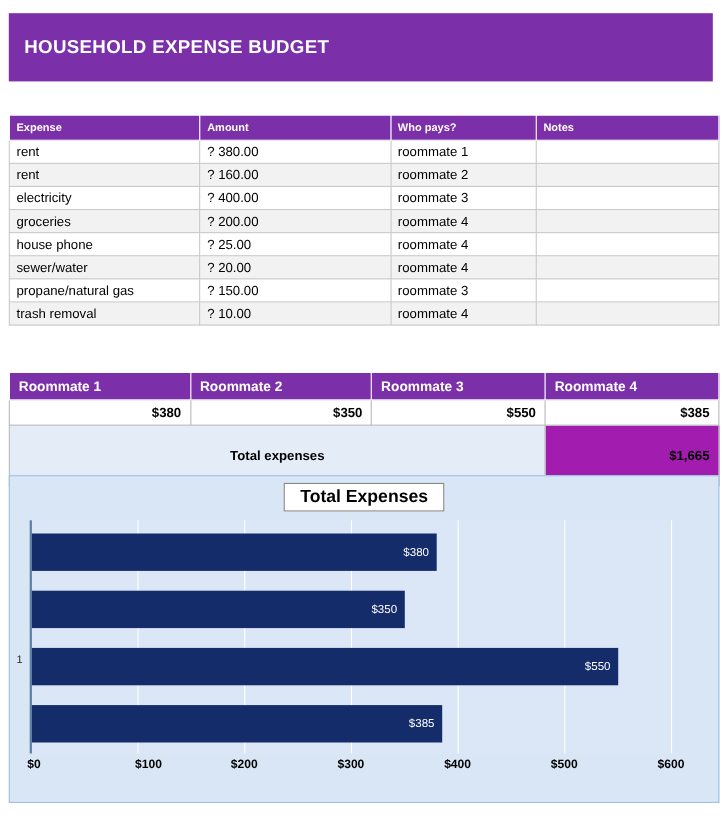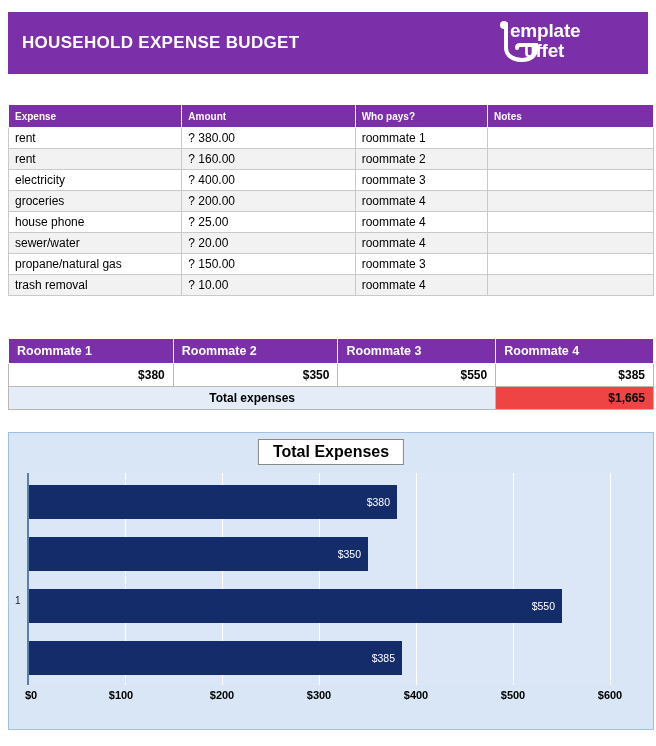--- a/index.html
+++ b/index.html
@@ -124,24 +124,24 @@
     border: 1px solid #b8b8b8;
     background: #e4ecf7;
     text-align: center;
     font-weight: bold;
     padding: 4px 8px;
     height: 22px;
     color: #000000;
   }
   .summary-table td.total-value {
     border: 1px solid #b8b8b8;
-    background: #ef4444;
+    background: #a21caf;
     text-align: right;
     font-weight: bold;
-    padding: 4px 8px;
+    padding: 20px 8px;
     height: 22px;
     color: #000000;
   }
 
   
   .chart-area {
     position: absolute;
     left: 8px;
     top: 432px;
     width: 646px;
@@ -214,28 +214,20 @@
     transform: translateX(-50%);
   }
 </style>
 </head>
 <body>
 
 <div class="page">
 
   <div class="header">
     <div class="header-title">HOUSEHOLD EXPENSE BUDGET</div>
-    <div class="logo">
-      <svg width="150" height="50" viewBox="0 0 150 50">
-        <path d="M22 6 L22 30 C22 38 30 42 38 42 C46 42 52 38 52 31 L52 27 L36 27 C34 27 33 28 33 30" fill="none" stroke="#ffffff" stroke-width="4" stroke-linecap="round"></path>
-        <circle cx="20" cy="7" r="4" fill="#ffffff"></circle>
-      </svg>
-      <div class="logo-line1">emplate</div>
-      <div class="logo-line2">uffet</div>
-    </div>
   </div>
 
   <table class="expense-table">
     <thead>
       <tr>
         <th class="col-expense">Expense</th>
         <th class="col-amount">Amount</th>
         <th class="col-who">Who pays?</th>
         <th class="col-notes">Notes</th>
       </tr>
@@ -337,21 +329,21 @@
       <div class="bar" style="top:116px; width:533px;">
         <span class="bar-label">$550</span>
       </div>
       <div class="bar" style="top:168px; width:373px;">
         <span class="bar-label">$385</span>
       </div>
     </div>
 
     <div class="x-axis">
       <span class="x-tick" style="left:22px">$0</span>
-      <span class="x-tick" style="left:112px">$100</span>
+      <span class="x-tick" style="left:126px">$100</span>
       <span class="x-tick" style="left:213px">$200</span>
       <span class="x-tick" style="left:310px">$300</span>
       <span class="x-tick" style="left:407px">$400</span>
       <span class="x-tick" style="left:504px">$500</span>
       <span class="x-tick" style="left:601px">$600</span>
     </div>
   </div>
 
 </div>
 

